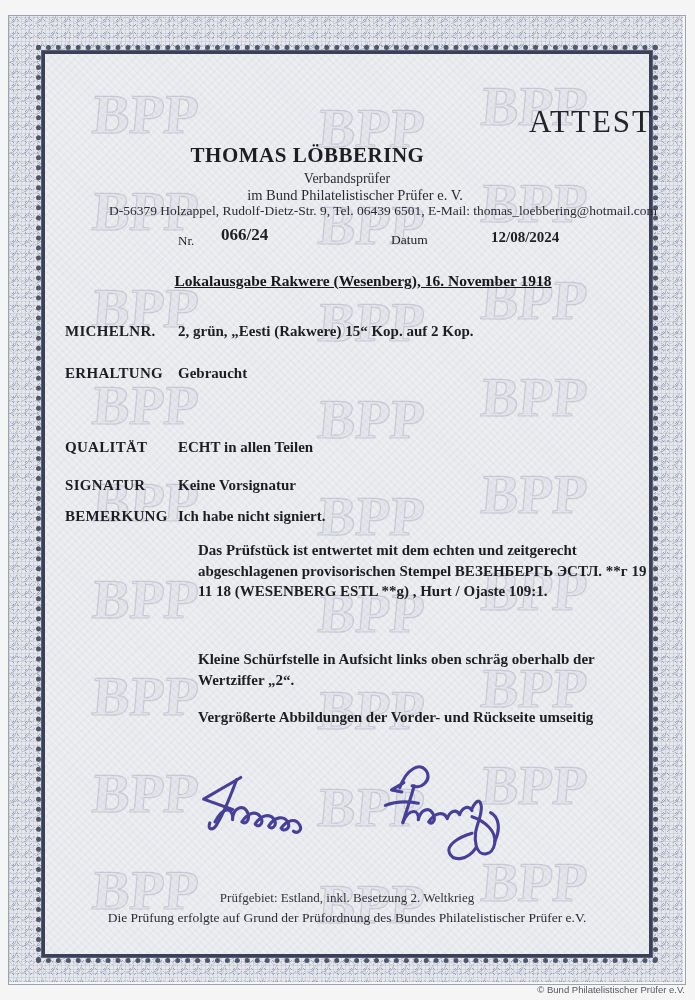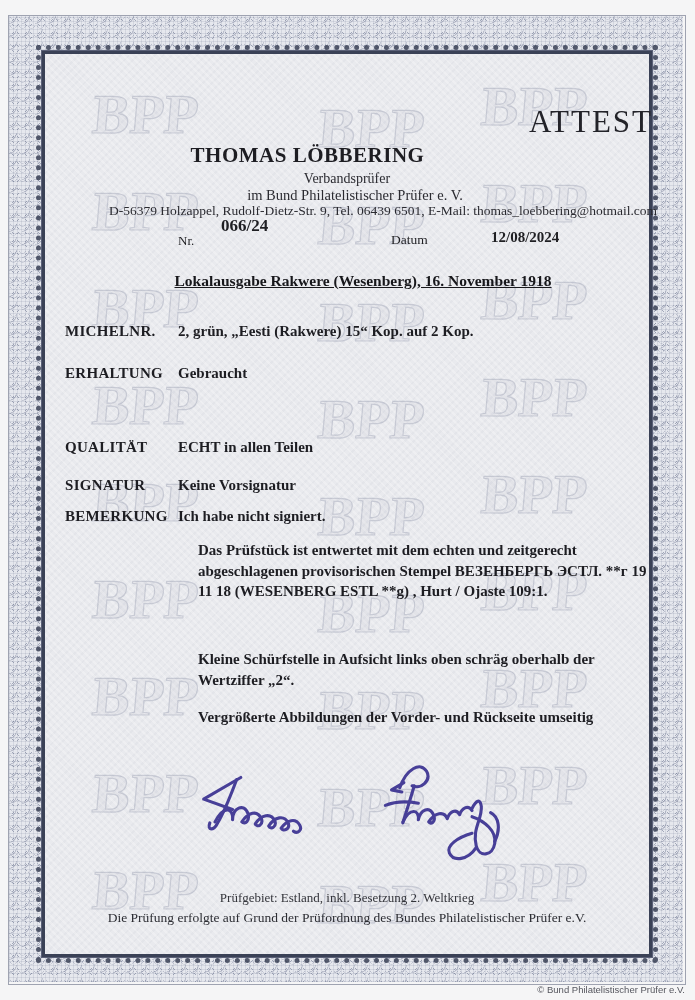--- a/index.html
+++ b/index.html
@@ -67,21 +67,21 @@
   
   .t-attest{position:absolute;left:4px;top:50px;width:604px;text-align:right;
     font-size:31px;letter-spacing:2px;color:#232329;}
   .t-name{position:absolute;left:0;top:89px;width:525px;text-align:center;
     font-size:21px;font-weight:bold;letter-spacing:.5px;color:#1d1d22;}
   .t-role{position:absolute;left:0;top:117px;width:604px;text-align:center;font-size:14px;color:#2a2a30;}
   .t-org{position:absolute;left:0;top:133px;width:604px;text-align:center;font-size:14.5px;color:#2a2a30;padding-left:8px;}
   .t-addr{position:absolute;left:0;top:149px;width:604px;text-align:center;font-size:13.5px;color:#2a2a30;padding-left:36px;}
 
   .nr-label{position:absolute;left:133px;top:179px;font-size:13px;}
-  .nr-value{position:absolute;left:176px;top:162px;font-size:17px;font-weight:bold;}
+  .nr-value{position:absolute;left:176px;top:171px;font-size:17px;font-weight:bold;}
   .dt-label{position:absolute;left:346px;top:178px;font-size:13.5px;}
   .dt-value{position:absolute;left:446px;top:175px;font-size:15px;font-weight:bold;}
 
   .subject{position:absolute;left:0;top:218px;width:636px;text-align:center;
     font-size:15.5px;font-weight:bold;text-decoration:underline;color:#17171b;}
 
   
   .frow{position:absolute;left:20px;width:566px;font-size:15px;font-weight:bold;color:#1d1d22;}
   .flabel{display:inline-block;width:113px;letter-spacing:.3px;}
   .fvalue{display:inline-block;vertical-align:top;width:440px;}

